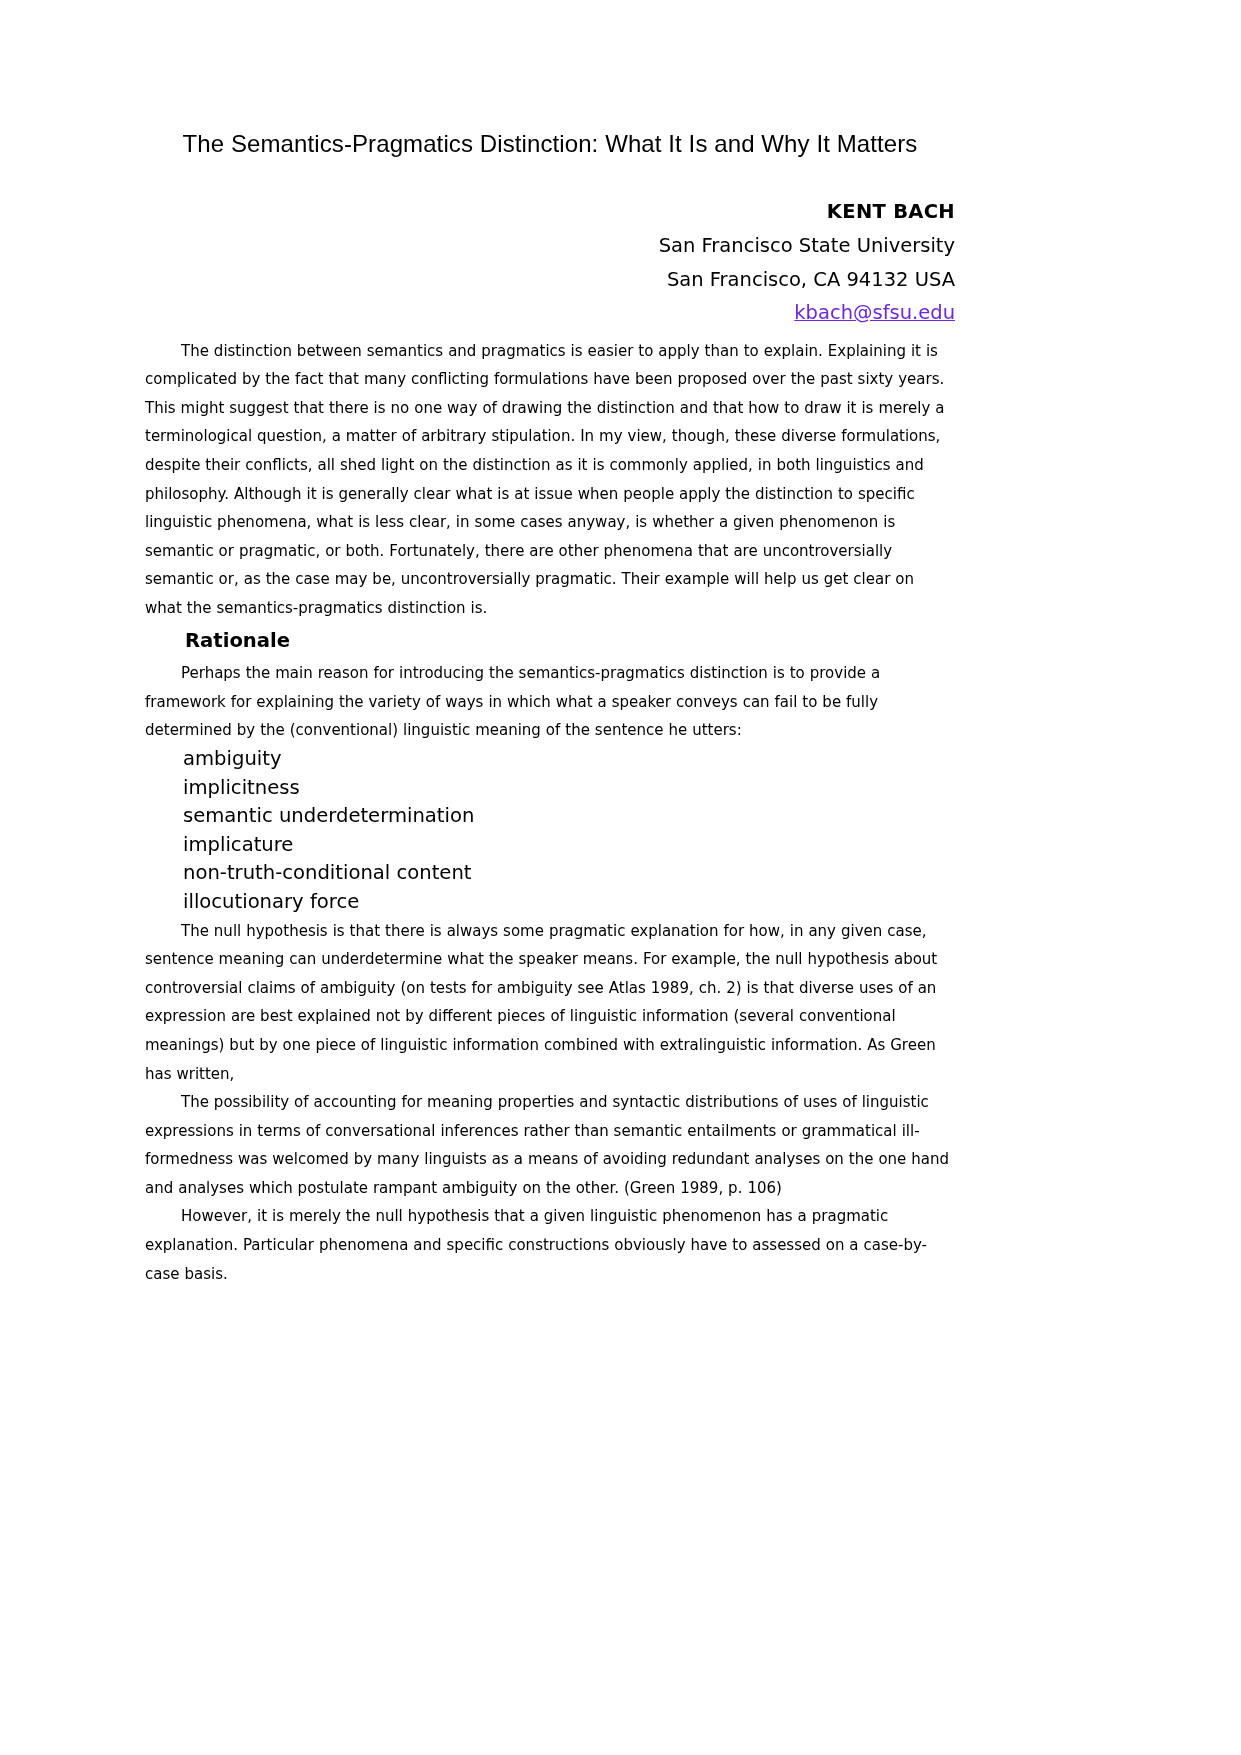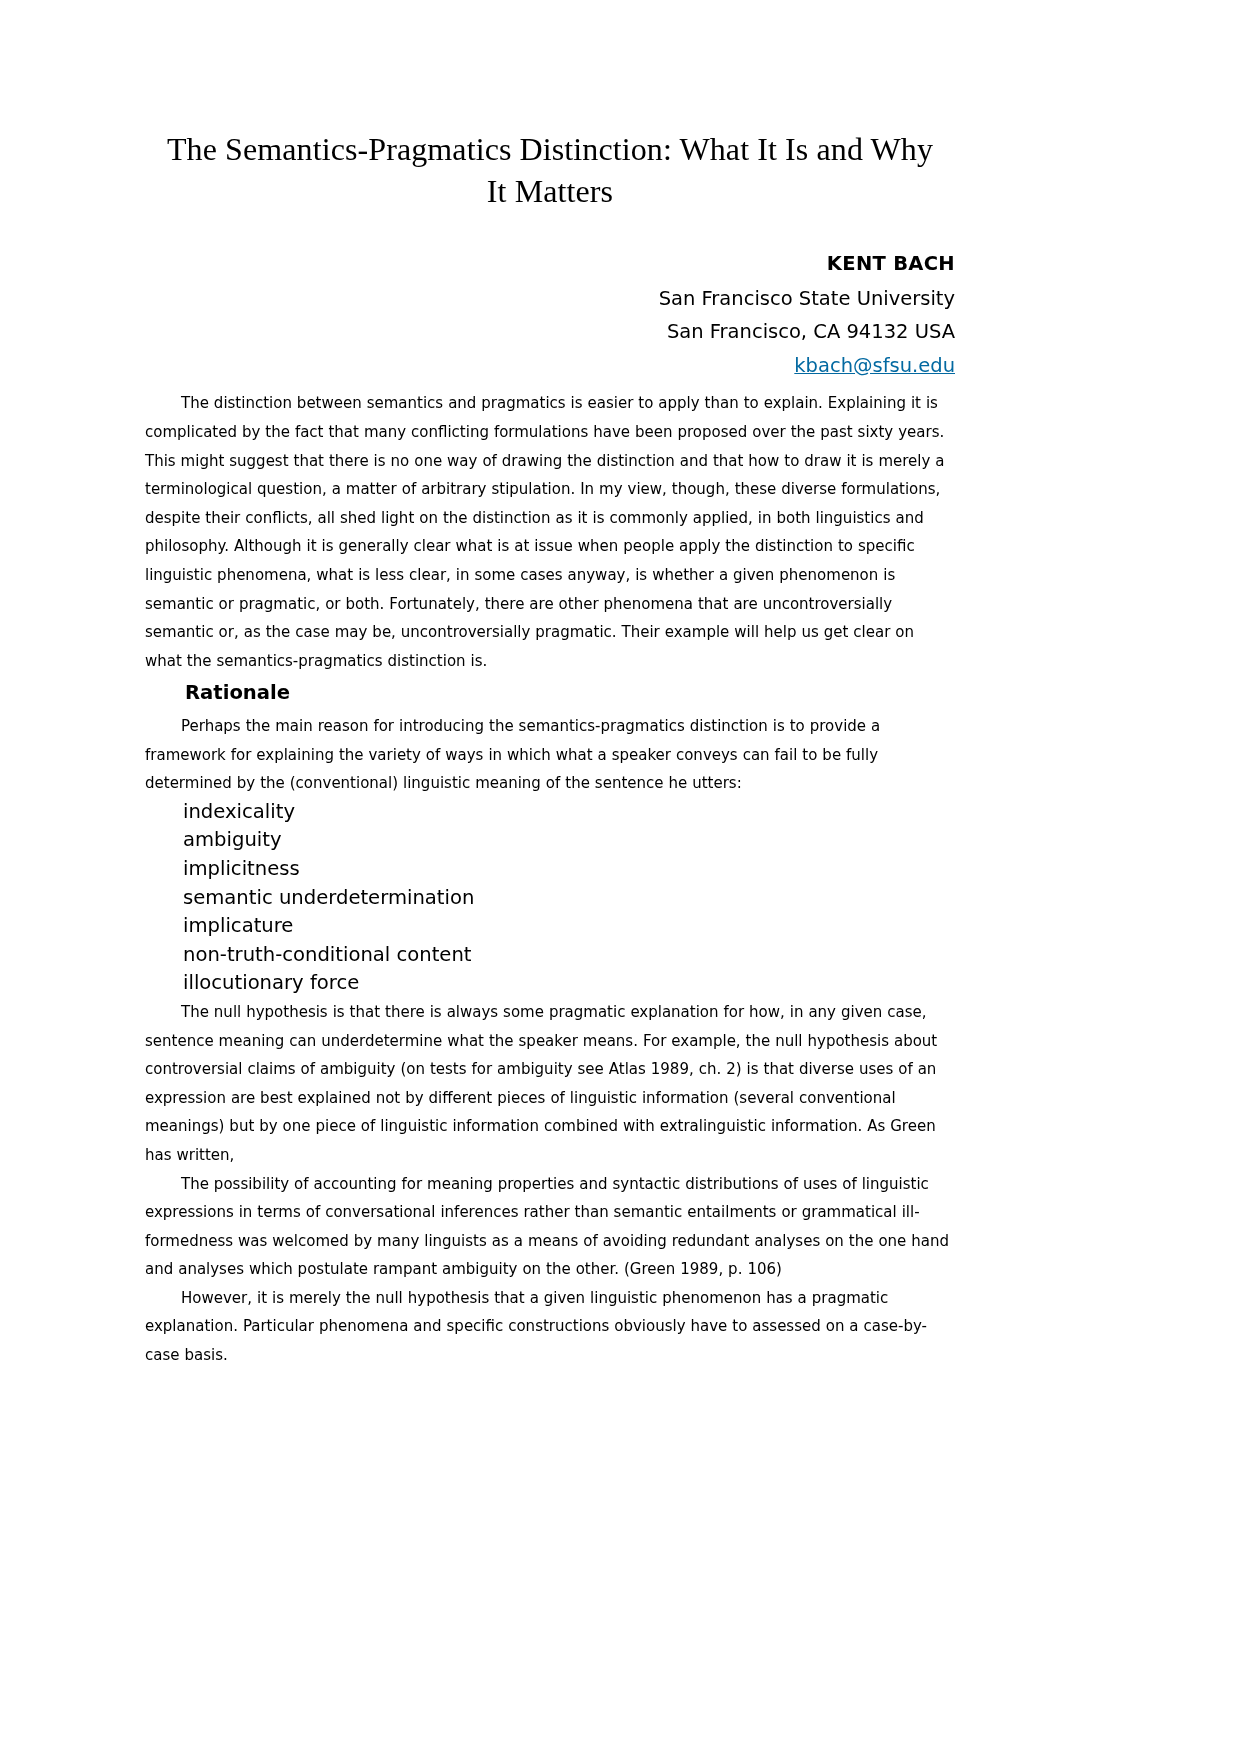--- a/index.html
+++ b/index.html
@@ -25,22 +25,22 @@
   }
   .content {
     position: absolute;
     left: 145px;
     top: 128px;
     width: 810px;
   }
 
   
   .doc-title {
-    font-family: Liberation Serif, serif;
-    font-size: 32px;
+    font-family: Liberation Sans, sans-serif;
+    font-size: 24px;
     line-height: 1.32;
     text-align: center;
     font-weight: normal;
     margin: 0 0 0 0;
     padding: 0 10px;
     letter-spacing: 0.1px;
   }
 
   
   .author-block {
@@ -58,21 +58,21 @@
     font-size: 19.5px;
     line-height: 1.0;
     margin-bottom: 14px;
   }
   .email-line {
     font-size: 19.5px;
     line-height: 1.0;
     margin-bottom: 0;
   }
   .email-link {
-    color: #0369a1;
+    color: #6d28d9;
     text-decoration: underline;
     cursor: pointer;
   }
 
   
   .body-area {
     margin-top: 14px;
   }
   p.para {
     font-size: 15px;
@@ -120,21 +120,20 @@
 
     <div class="body-area">
 
       <p class="para">The distinction between semantics and pragmatics is easier to apply than to explain. Explaining it is complicated by the fact that many conflicting formulations have been proposed over the past sixty years. This might suggest that there is no one way of drawing the distinction and that how to draw it is merely a terminological question, a matter of arbitrary stipulation. In my view, though, these diverse formulations, despite their conflicts, all shed light on the distinction as it is commonly applied, in both linguistics and philosophy. Although it is generally clear what is at issue when people apply the distinction to specific linguistic phenomena, what is less clear, in some cases anyway, is whether a given phenomenon is semantic or pragmatic, or both. Fortunately, there are other phenomena that are uncontroversially semantic or, as the case may be, uncontroversially pragmatic. Their example will help us get clear on what the semantics-pragmatics distinction is.</p>
 
       <h2 class="section-heading">Rationale</h2>
 
       <p class="para">Perhaps the main reason for introducing the semantics-pragmatics distinction is to provide a framework for explaining the variety of ways in which what a speaker conveys can fail to be fully determined by the (conventional) linguistic meaning of the sentence he utters:</p>
 
       <ul class="list-block">
-        <li>indexicality</li>
         <li>ambiguity</li>
         <li>implicitness</li>
         <li>semantic underdetermination</li>
         <li>implicature</li>
         <li>non-truth-conditional content</li>
         <li>illocutionary force</li>
       </ul>
 
       <p class="para">The null hypothesis is that there is always some pragmatic explanation for how, in any given case, sentence meaning can underdetermine what the speaker means. For example, the null hypothesis about controversial claims of ambiguity (on tests for ambiguity see Atlas 1989, ch. 2) is that diverse uses of an expression are best explained not by different pieces of linguistic information (several conventional meanings) but by one piece of linguistic information combined with extralinguistic information. As Green has written,</p>
 

